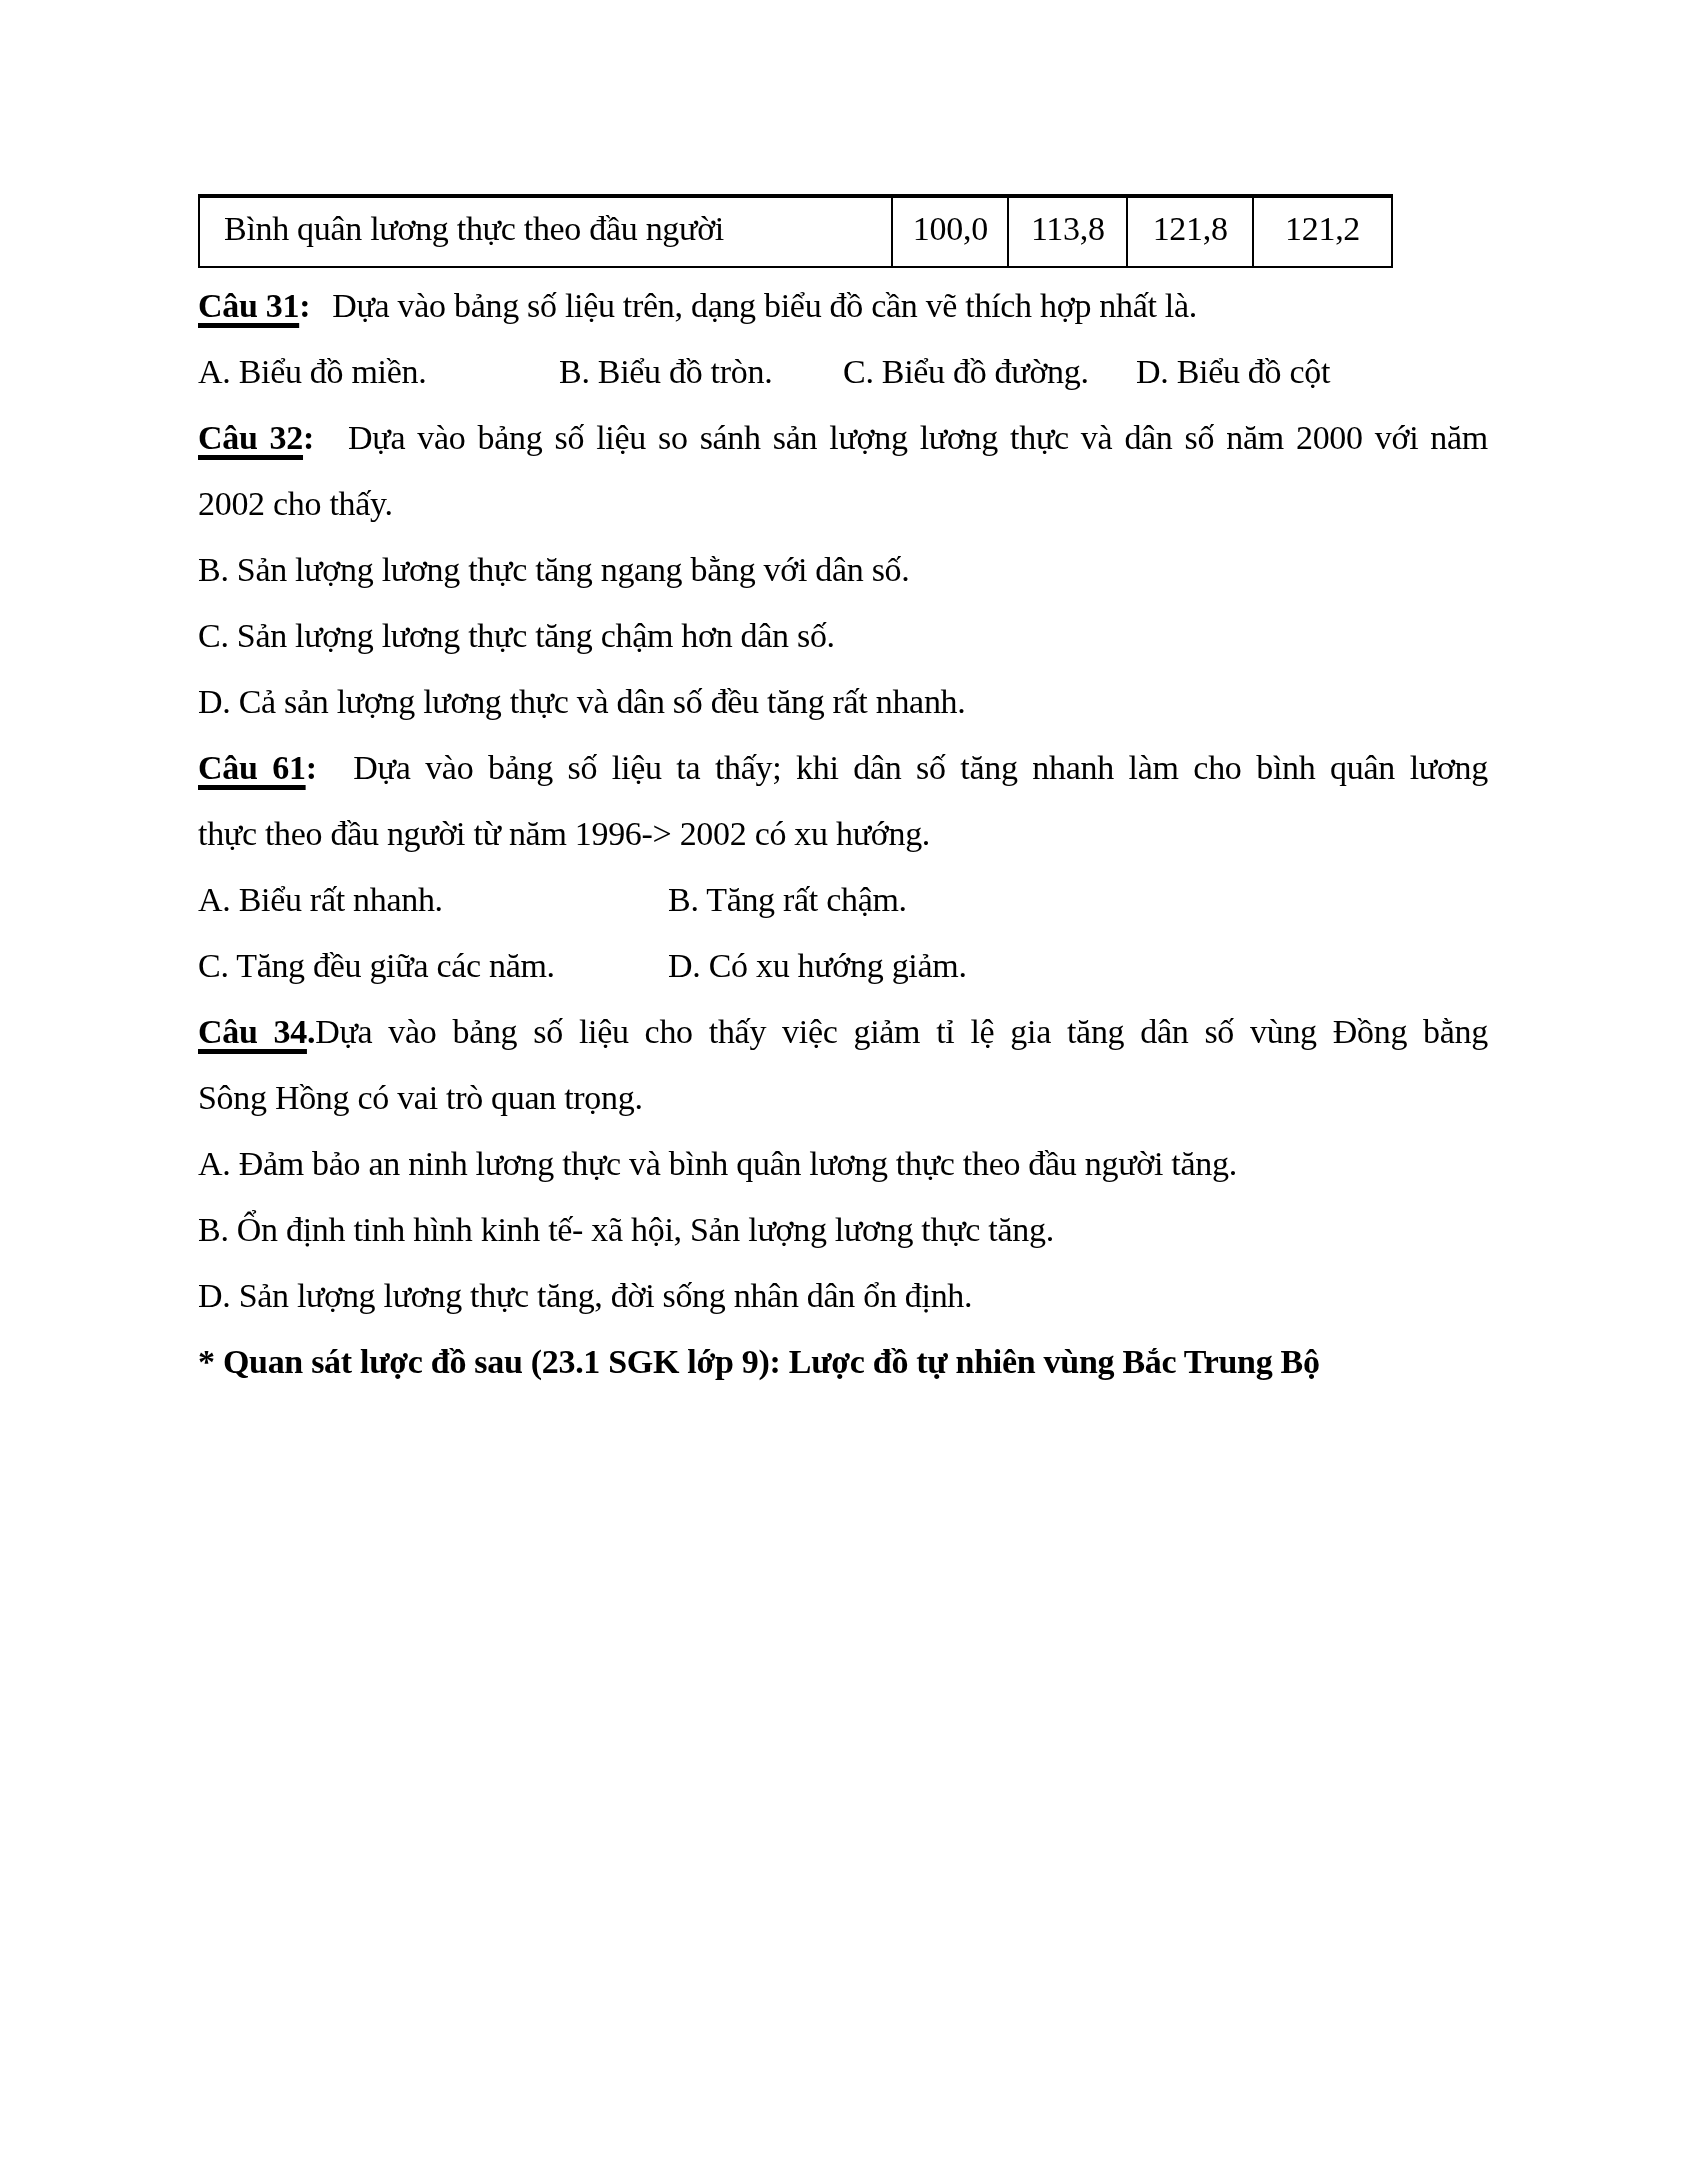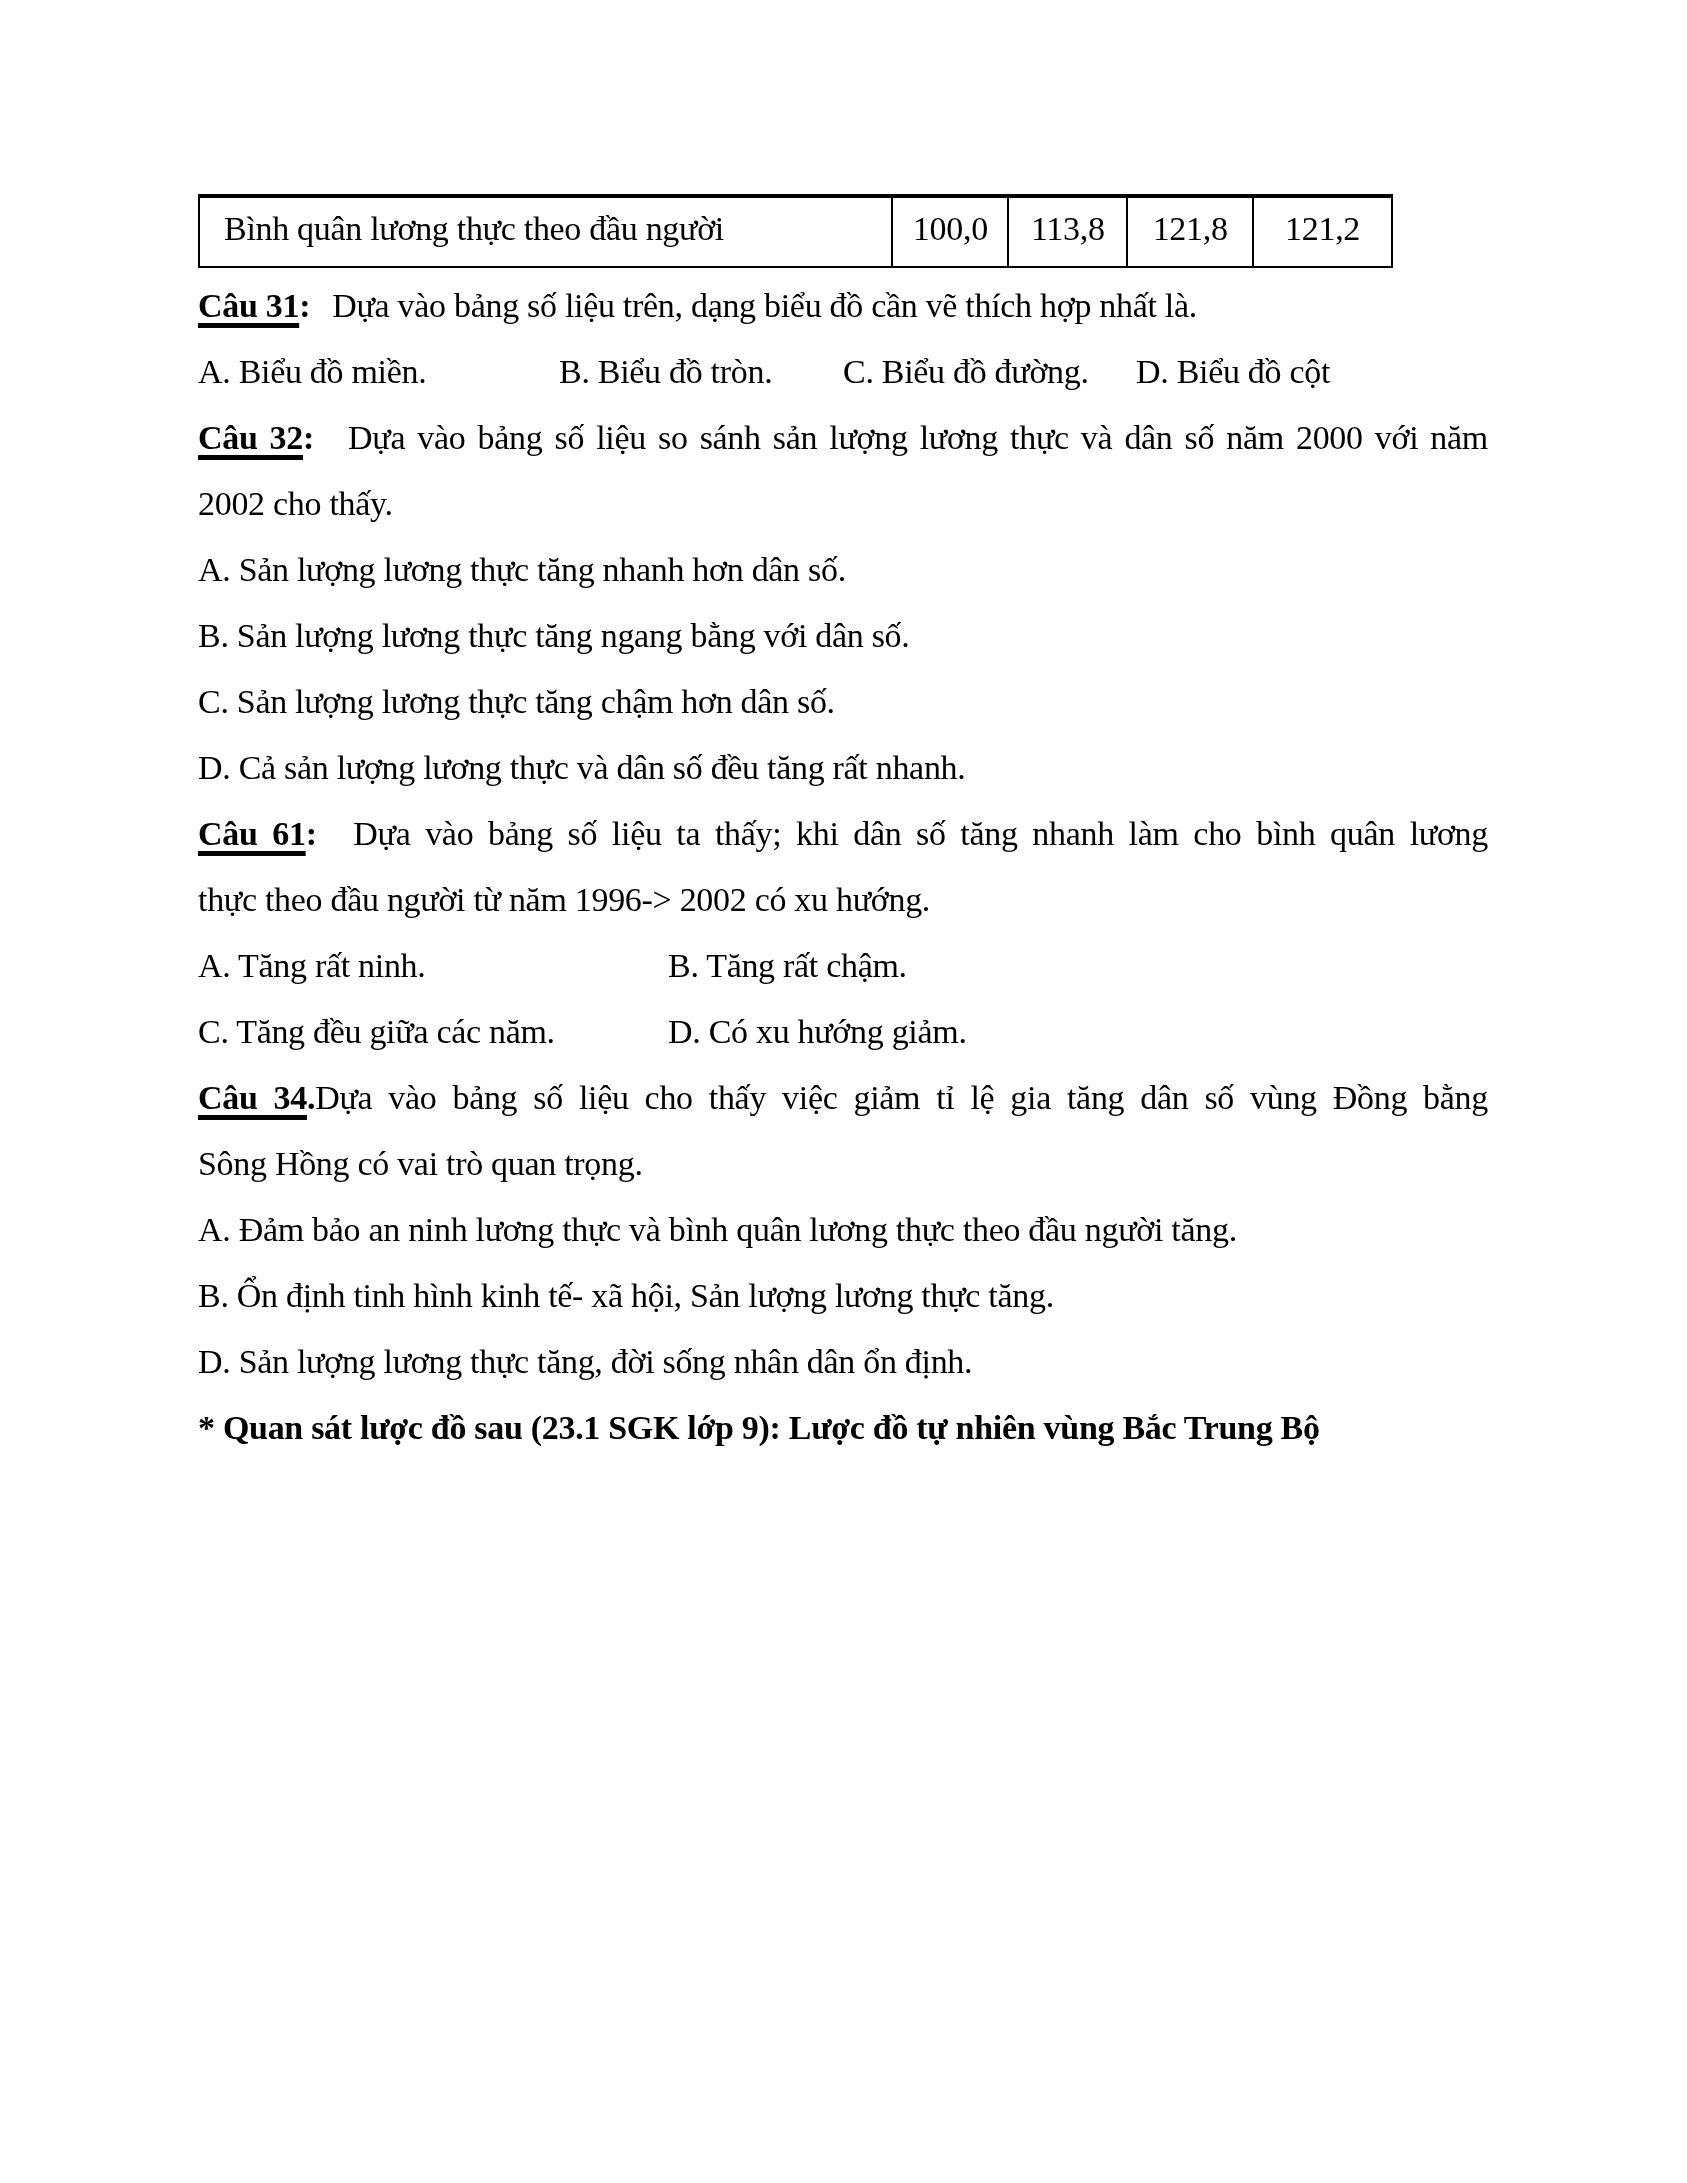--- a/index.html
+++ b/index.html
@@ -104,28 +104,27 @@
       <div class="tcell tc2">113,8</div>
       <div class="tcell tc3">121,8</div>
       <div class="tcell tc4">121,2</div>
     </div>
 
     <div class="line gap8"><span class="qhead">Câu 31</span><span class="qsep">:</span><span class="qtext">Dựa vào bảng số liệu trên, dạng biểu đồ cần vẽ thích hợp nhất là.</span></div>
     <div class="line"><span class="opt w546">A. Biểu đồ miền.</span><span class="opt w430">B. Biểu đồ tròn.</span><span class="opt w443">C. Biểu đồ đường.</span><span class="opt">D. Biểu đồ cột</span></div>
 
     <div class="jline"><span class="qhead">Câu 32</span><span class="qsep">:</span> <span class="qtext">Dựa vào bảng số liệu so sánh sản lượng lương thực và dân số năm 2000 với năm</span></div>
     <div class="line">2002 cho thấy.</div>
-    <div class="line">A. Sản lượng lương thực tăng nhanh hơn dân số.</div>
     <div class="line">B. Sản lượng lương thực tăng ngang bằng với dân số.</div>
     <div class="line">C. Sản lượng lương thực tăng chậm hơn dân số.</div>
     <div class="line">D. Cả sản lượng lương thực và dân số đều tăng rất nhanh.</div>
 
     <div class="jline"><span class="qhead">Câu 61</span><span class="qsep">:</span> <span class="qtext">Dựa vào bảng số liệu ta thấy; khi dân số tăng nhanh làm cho bình quân lương</span></div>
     <div class="line">thực theo đầu người từ năm 1996-&gt; 2002 có xu hướng.</div>
-    <div class="line"><span class="opt w710">A. Tăng rất ninh.</span><span class="opt">B. Tăng rất chậm.</span></div>
+    <div class="line"><span class="opt w710">A. Biểu rất nhanh.</span><span class="opt">B. Tăng rất chậm.</span></div>
     <div class="line"><span class="opt w710">C. Tăng đều giữa các năm.</span><span class="opt">D. Có xu hướng giảm.</span></div>
 
     <div class="jline"><span class="qhead">Câu 34</span><span class="qsep">.</span><span class="qtext tight">Dựa vào bảng số liệu cho thấy việc giảm tỉ lệ gia tăng dân số vùng Đồng bằng</span></div>
     <div class="line">Sông Hồng có vai trò quan trọng.</div>
     <div class="line">A. Đảm bảo an ninh lương thực và bình quân lương thực theo đầu người tăng.</div>
     <div class="line">B. Ổn định tinh hình kinh tế- xã hội, Sản lượng lương thực tăng.</div>
     <div class="line">D. Sản lượng lương thực tăng, đời sống nhân dân ổn định.</div>
 
     <div class="footer-note">* Quan sát lược đồ sau (23.1 SGK lớp 9): Lược đồ tự nhiên vùng Bắc Trung Bộ</div>
 

